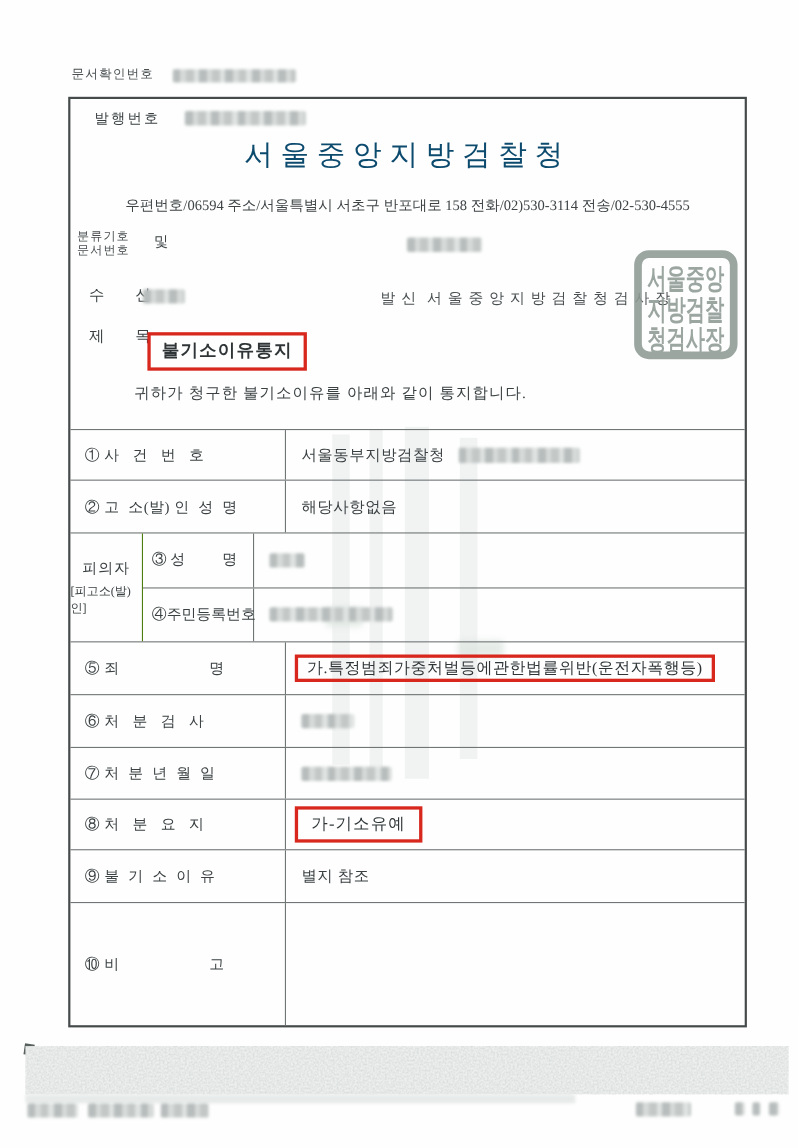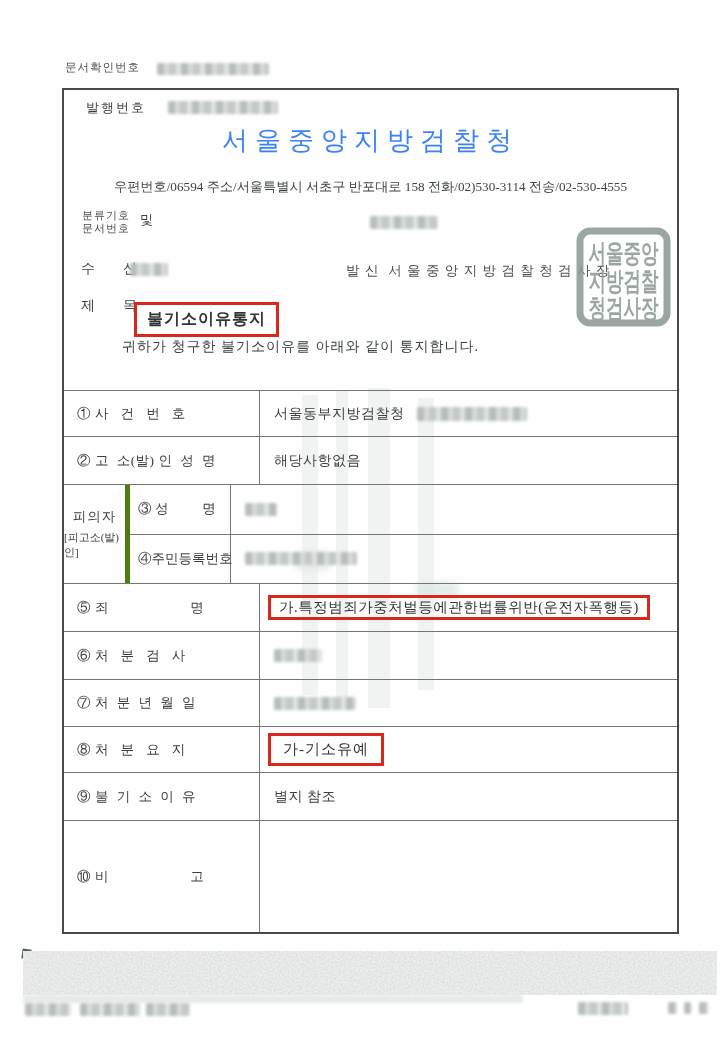--- a/index.html
+++ b/index.html
@@ -15,39 +15,39 @@
     display:inline-block;border-radius:2px;
     background:repeating-linear-gradient(90deg,#b7bdbc 0 7px,#d6dad9 7px 12px,#c3c8c7 12px 19px,#dee2e1 19px 24px);
     filter:blur(1.4px);vertical-align:middle;
   }
   
   .outer-box{
     position:absolute;left:62px;top:88px;width:613px;height:842px;
     border:2px solid #454a4a;background:transparent;
   }
   .issue-label{font-size:13px;letter-spacing:2px;}
-  .office-title{width:100%;text-align:center;font-size:26px;letter-spacing:7px;color:#3b82f6;font-weight:500;}
+  .office-title{width:100%;text-align:center;font-size:26px;letter-spacing:7px;color:#0c4a6e;font-weight:500;}
   .address-line{width:100%;text-align:center;font-size:13.2px;color:#3e4446;}
   .class-small{font-size:11px;line-height:1.2;letter-spacing:1px;color:#474d4f;}
   .and-label{font-size:13px;}
   .meta-label{font-size:14px;white-space:pre;letter-spacing:1px;}
   .sender-line{font-size:13.5px;white-space:pre;letter-spacing:1px;color:#4a5052;}
   .red-box{
     display:inline-block;border:3px solid var(--red,#d8271d);
     padding:4px 10px;background:transparent;
   }
   .subject-text{font-size:16px;font-weight:bold;letter-spacing:1px;color:#2f3537;}
   .body-text{font-size:14px;letter-spacing:1px;}
   
   .dtable{position:absolute;left:0;right:0;top:300px;bottom:0;display:flex;flex-direction:column;}
   .trow{display:flex;border-top:1px solid #707675;}
   .lcell{width:196px;flex:none;border-right:1px solid #707675;display:flex;align-items:center;
          padding-left:13px;font-size:13.5px;white-space:pre;letter-spacing:.5px;box-sizing:border-box;}
   .vcell{flex:1;display:flex;align-items:center;padding-left:14px;font-size:14px;letter-spacing:.5px;}
-  .grp{width:66px;flex:none;border-right:5px solid #4d7c0f;display:flex;flex-direction:column;
+  .grp{width:66px;flex:none;border-right:1px solid #4d7c0f;display:flex;flex-direction:column;
        justify-content:center;align-items:center;box-sizing:border-box;}
   .grp .g1{font-size:13.5px;letter-spacing:1px;}
   .grp .g2{font-size:11px;margin-top:4px;}
   .subwrap{flex:1;display:flex;flex-direction:column;}
   .subrow{flex:1;display:flex;}
   .subrow + .subrow{border-top:1px solid #707675;}
   .slcell{width:101px;flex:none;border-right:1px solid #707675;display:flex;align-items:center;
           padding-left:8px;font-size:13.5px;white-space:pre;box-sizing:border-box;}
   .crime-text{font-size:14.5px;letter-spacing:.5px;font-weight:500;color:#2f3537;}
   .disp-text{font-size:15px;letter-spacing:1px;color:#2f3537;}
@@ -70,37 +70,37 @@
 
   <div class="outer-box">
 
     <span class="abs issue-label" style="left:22px;top:9px;">발행번호</span>
     <span class="abs rd" style="left:104px;top:11px;width:110px;height:13px;"></span>
 
     <div class="abs office-title" style="top:33px;left:0;">서울중앙지방검찰청</div>
 
     <div class="abs address-line" style="top:88px;left:0;">우편번호/06594 주소/서울특별시 서초구 반포대로 158 전화/02)530-3114 전송/02-530-4555</div>
 
-    <div class="abs class-small" style="left:18px;top:119px;">
+    <div class="abs class-small" style="left:6px;top:119px;">
       <div>분류기호</div>
       <div>문서번호</div>
     </div>
     <span class="abs and-label" style="left:76px;top:121px;">및</span>
     <span class="abs rd" style="left:306px;top:126px;width:68px;height:13px;"></span>
 
     <span class="abs meta-label" style="left:17px;top:170px;">수      신</span>
     <span class="abs rd" style="left:66px;top:173px;width:38px;height:13px;"></span>
     <span class="abs sender-line" style="left:282px;top:172px;">발 신  서 울 중 앙 지 방 검 찰 청 검 사 장</span>
 
     <span class="abs meta-label" style="left:17px;top:207px;">제      목</span>
     <span class="abs red-box" style="left:70px;top:212px;">
       <span class="subject-text">불기소이유통지</span>
     </span>
 
-    <div class="abs body-text" style="left:58px;top:248px;">귀하가 청구한 불기소이유를 아래와 같이 통지합니다.</div>
+    <div class="abs body-text" style="left:58px;top:259px;">귀하가 청구한 불기소이유를 아래와 같이 통지합니다.</div>
 
     <div class="abs stripe" style="left:238px;top:305px;width:16px;height:300px;"></div>
     <div class="abs stripe" style="left:272px;top:300px;width:12px;height:312px;"></div>
     <div class="abs stripe" style="left:304px;top:298px;width:22px;height:320px;"></div>
     <div class="abs stripe" style="left:354px;top:308px;width:16px;height:292px;"></div>
     <div class="abs blob" style="left:232px;top:462px;width:34px;height:18px;"></div>
     <div class="abs blob" style="left:352px;top:492px;width:42px;height:16px;"></div>
 
     <svg class="abs seal" style="left:511px;top:136px;" width="97" height="102" viewBox="0 0 97 102">
       <rect x="5" y="5" width="87" height="92" rx="10" fill="none" stroke-width="7" stroke="#8f9b95"></rect>

